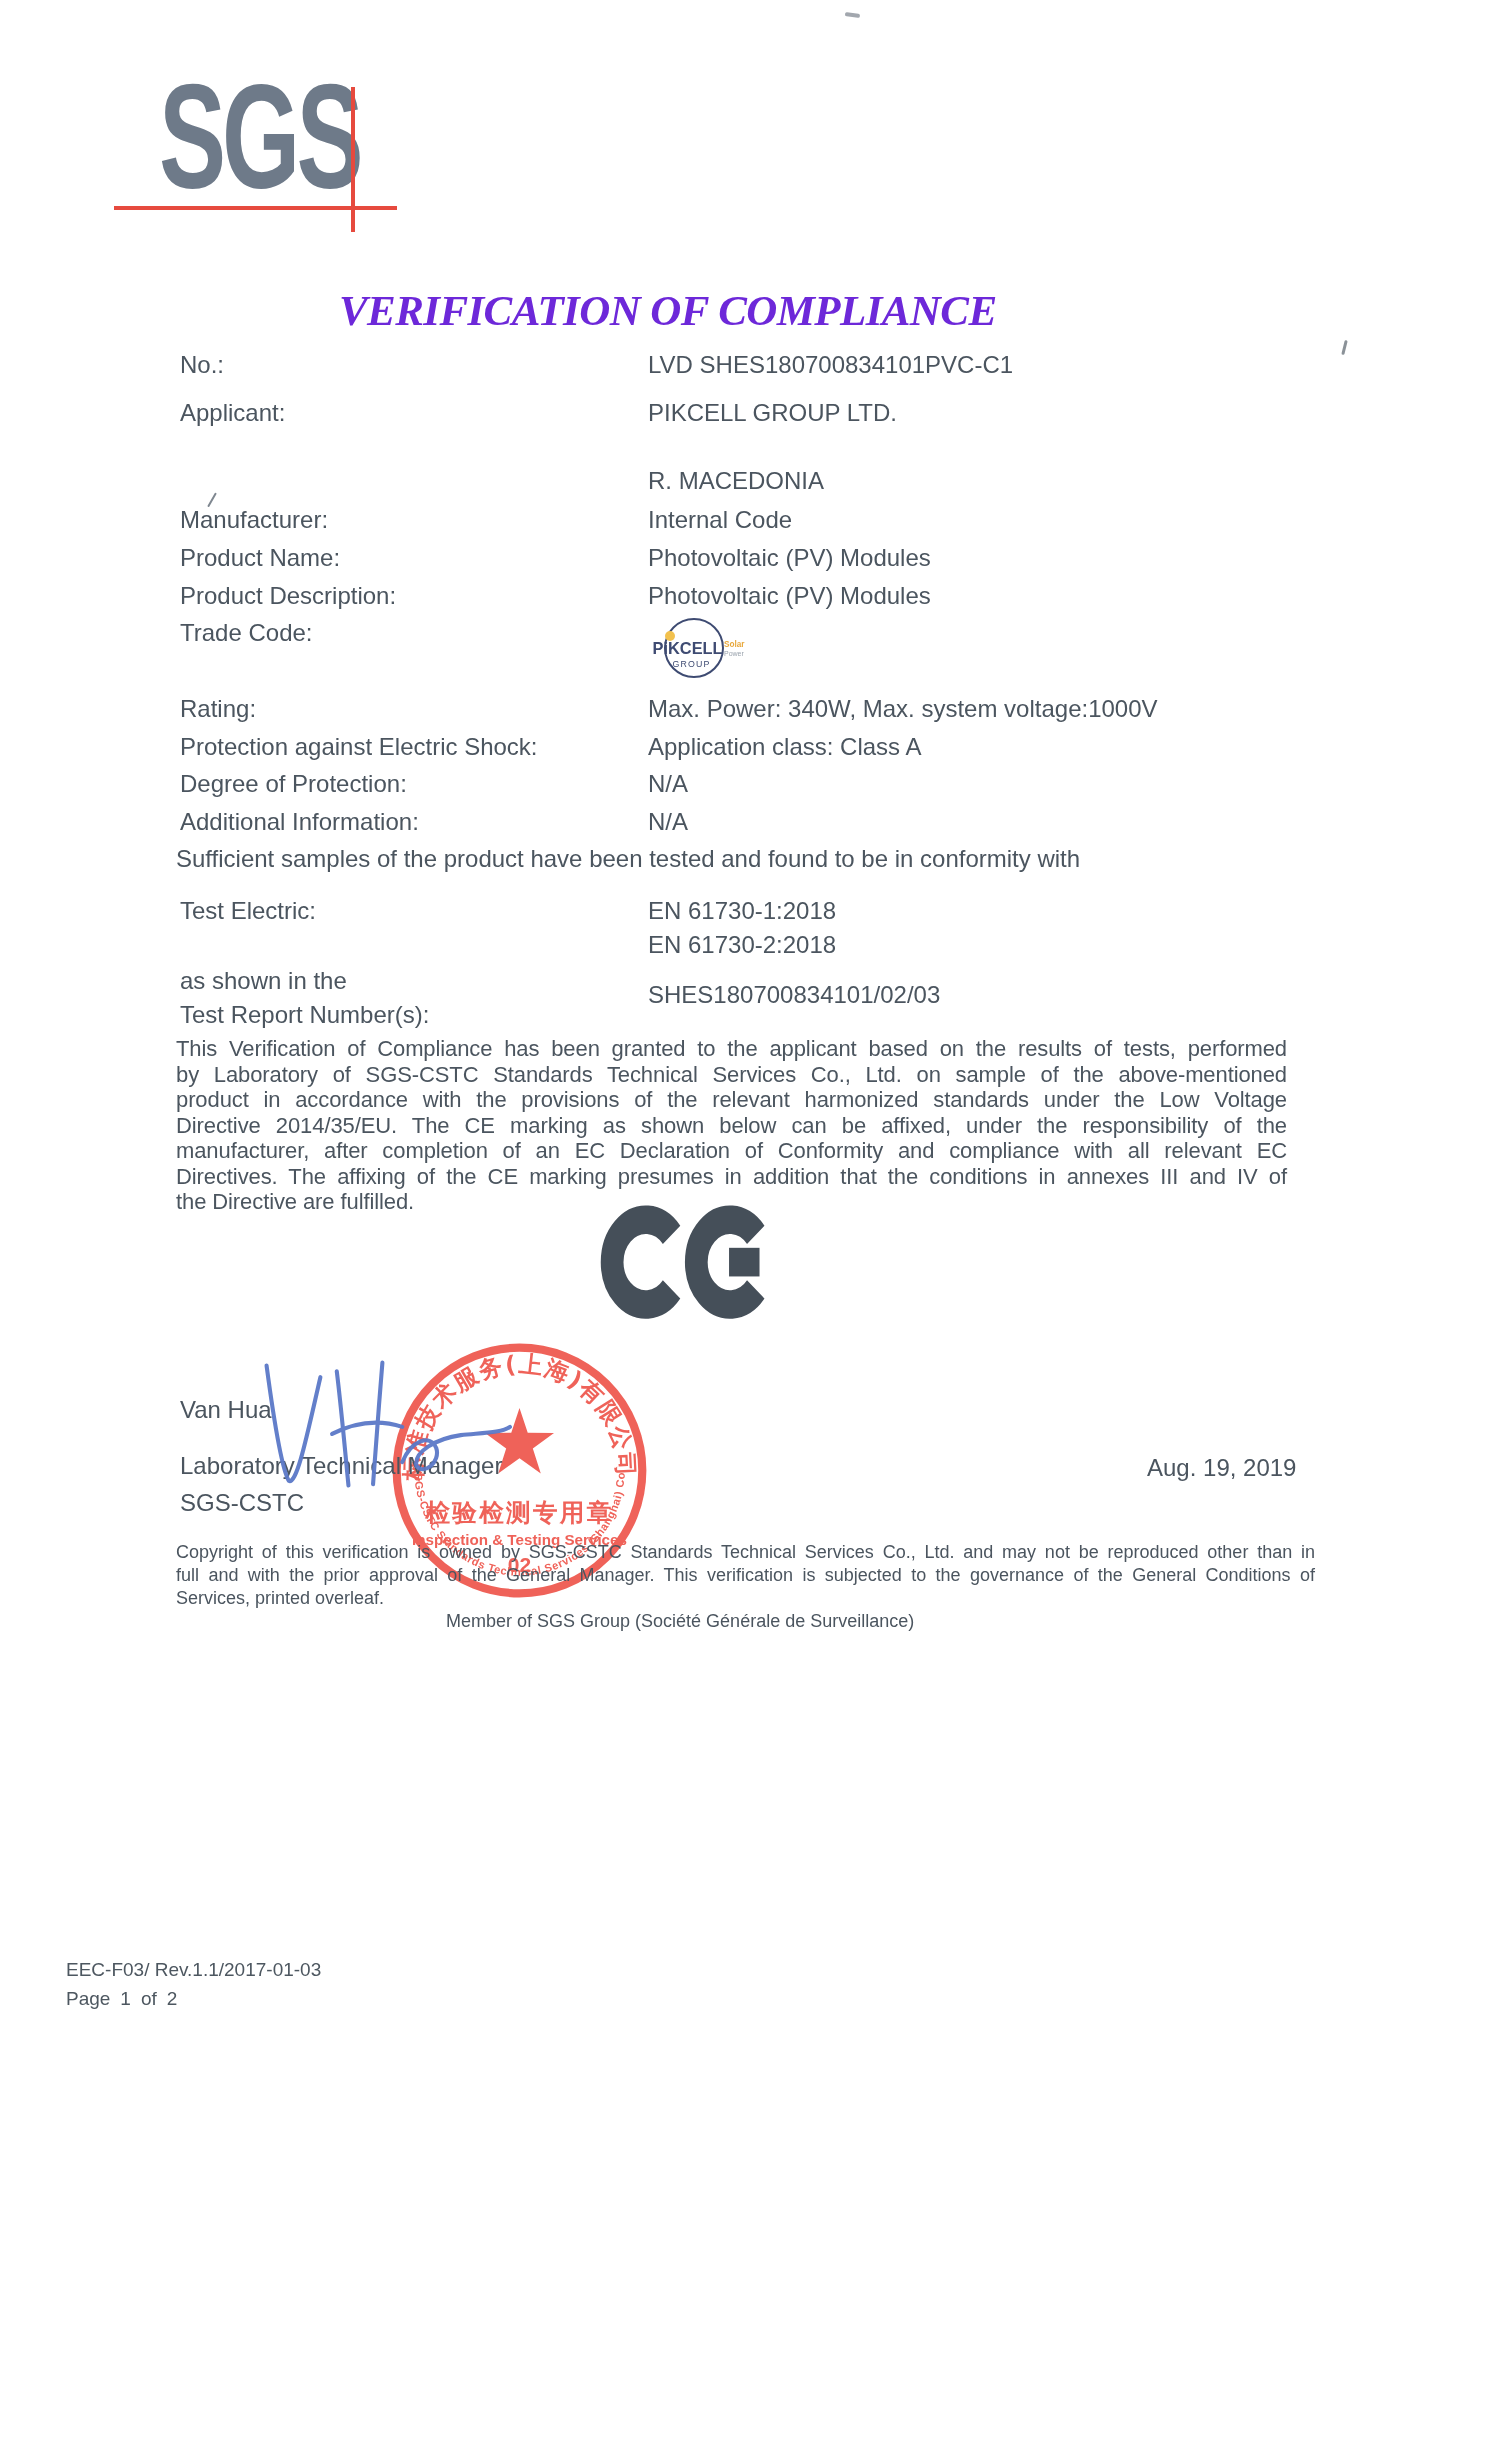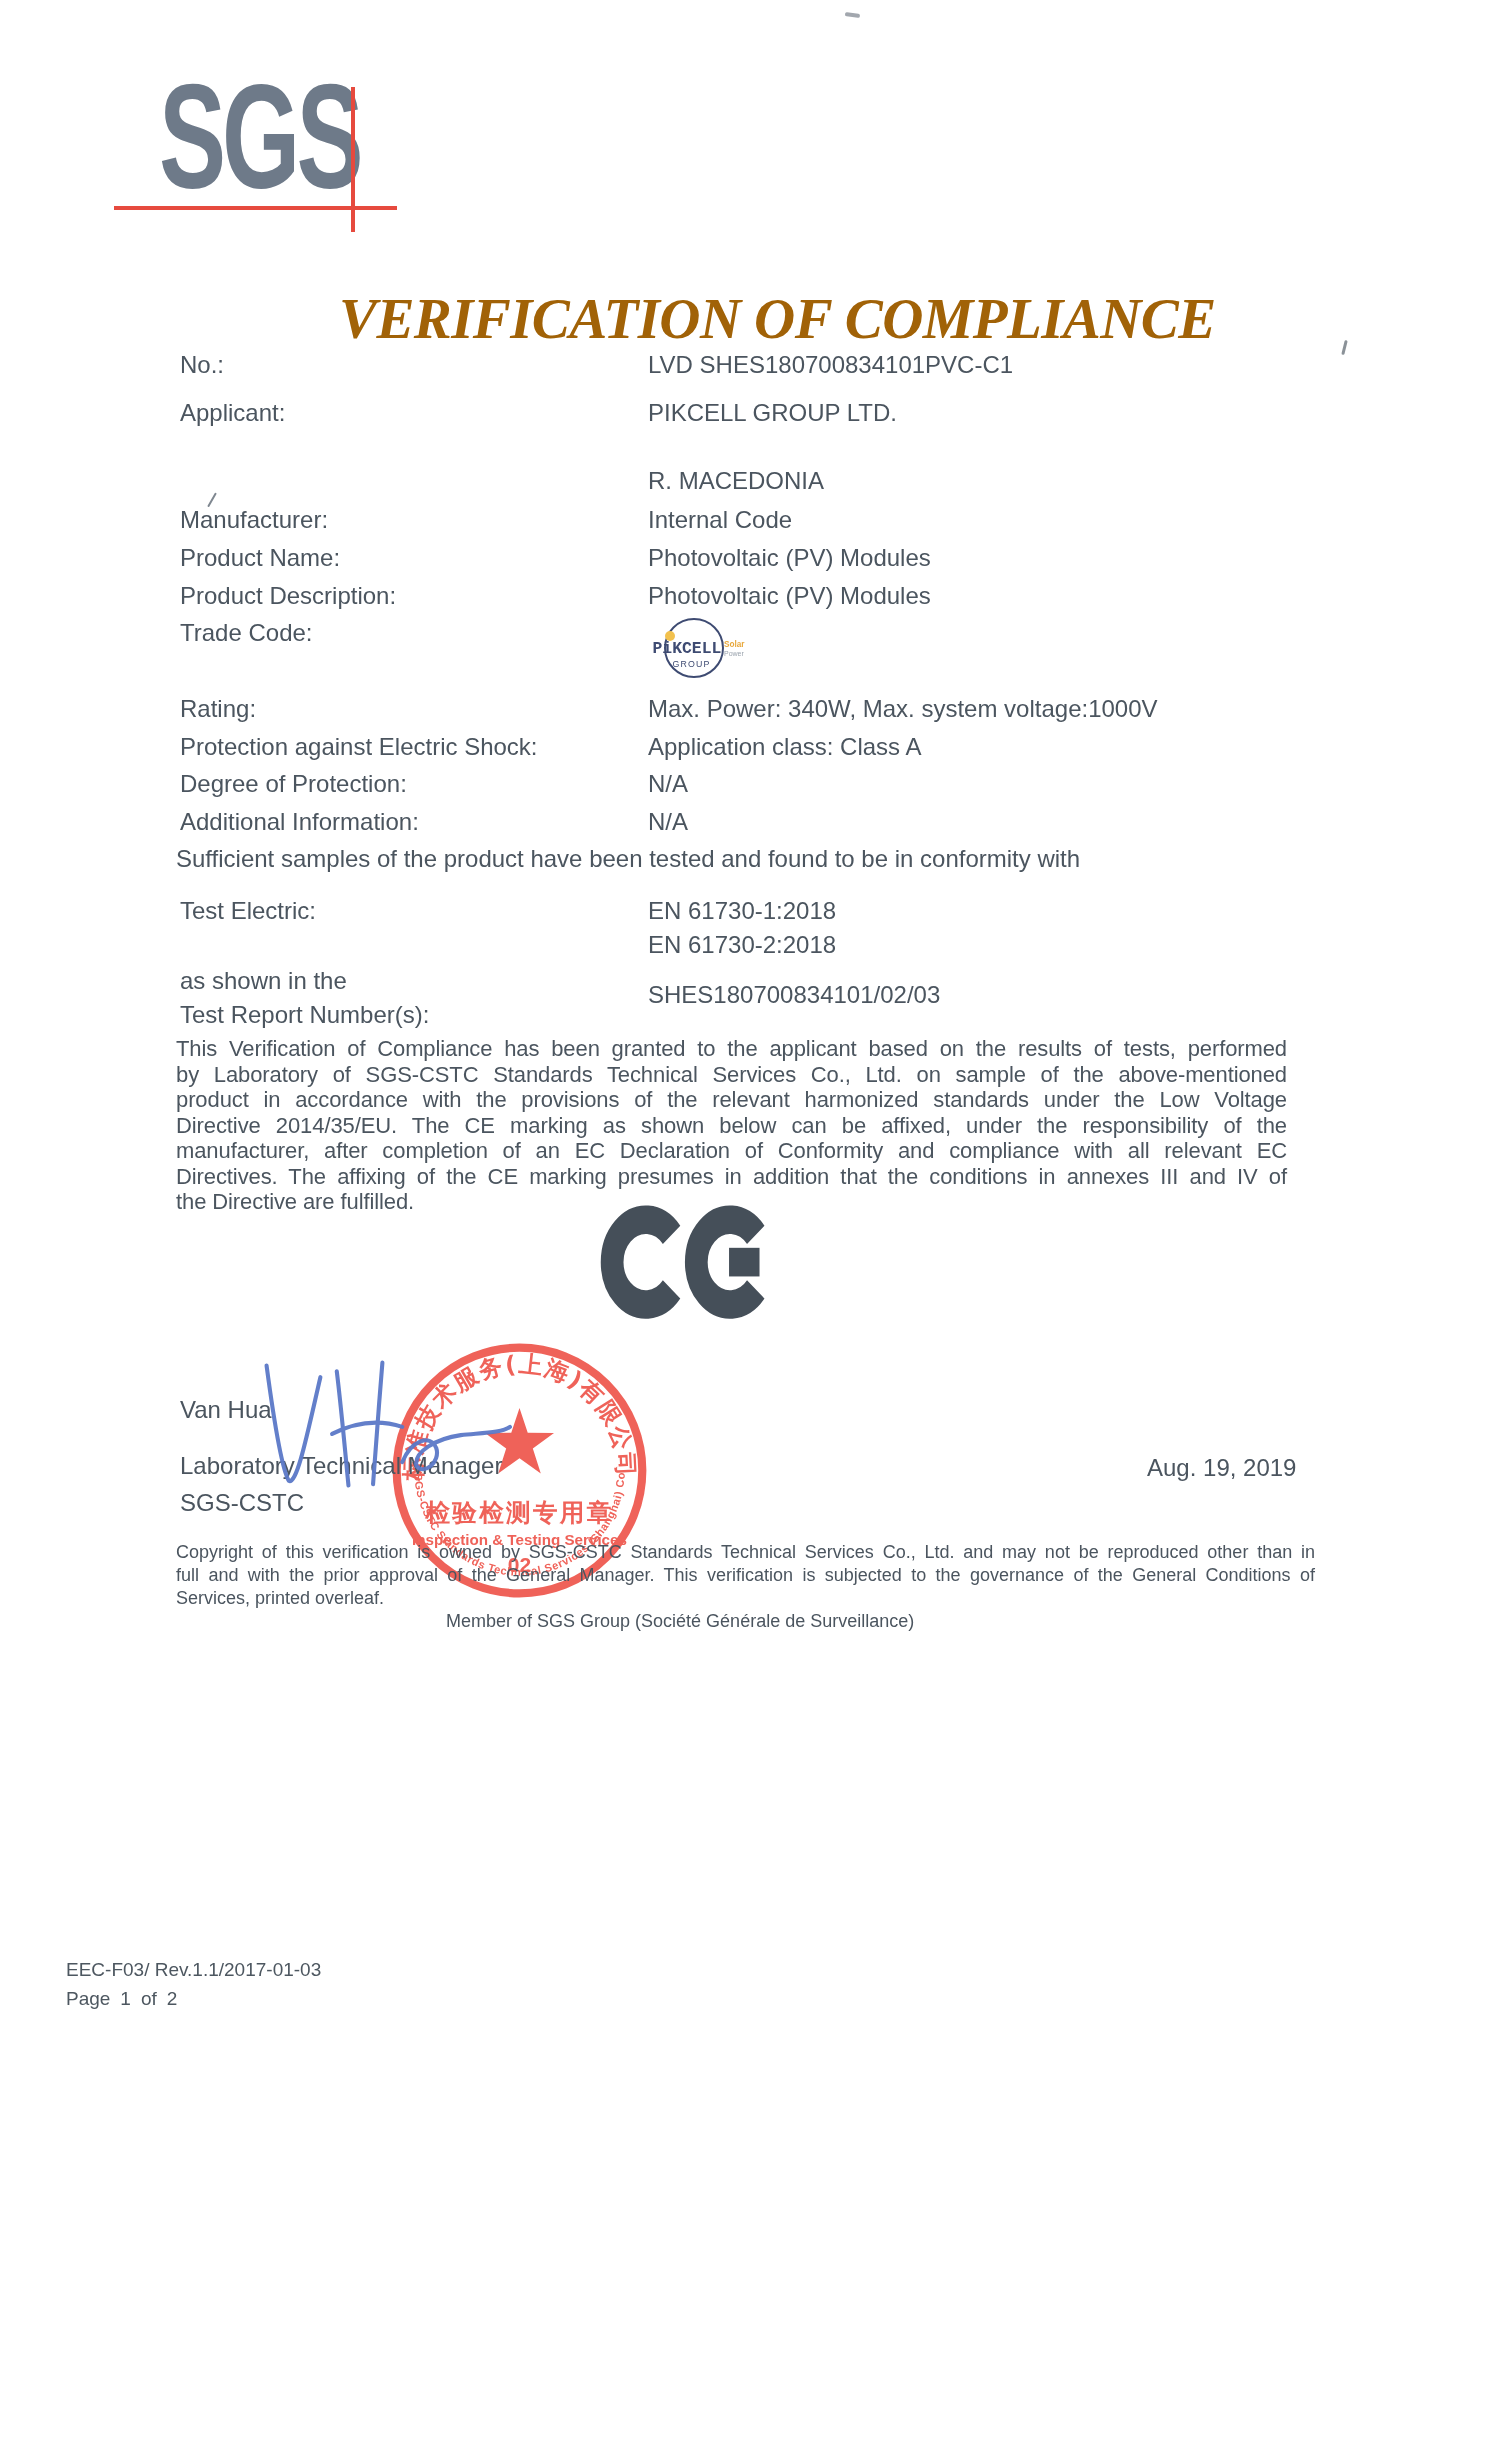--- a/index.html
+++ b/index.html
@@ -15,21 +15,21 @@
     color:#6e7a89;letter-spacing:-5.9px;
     transform:scaleX(.68);transform-origin:left top;
     font-family:"Liberation Sans",sans-serif;
   }
   .red-hline{position:absolute;left:114px;top:206px;width:283px;height:3.5px;background:#e64a3e;}
   .red-vline{position:absolute;left:351px;top:87px;width:3.5px;height:145px;background:#e64a3e;}
   
   .doc-title{
     position:absolute;left:339px;top:286px;
     font-family:"Liberation Serif","DejaVu Serif",serif;
-    font-style:italic;font-weight:bold;font-size:57px;color:#a16207;
+    font-style:italic;font-weight:bold;font-size:43px;color:#6d28d9;
     letter-spacing:-0.6px;white-space:nowrap;
   }
   .lbl{position:absolute;left:180px;font-size:24px;line-height:1.15;white-space:nowrap;}
   .val{position:absolute;left:648px;font-size:24px;line-height:1.15;white-space:nowrap;}
   .wide{left:176px;}
   
   .para{position:absolute;left:176px;top:1036px;width:1111px;}
   .pline{font-size:22px;line-height:25.5px;color:#4b555f;text-align:justify;text-align-last:justify;letter-spacing:-0.1px;}
   .pline.last{text-align-last:left;}
   
@@ -42,21 +42,21 @@
   .sig-title{position:absolute;left:180px;top:1452px;font-size:24px;}
   .sig-co{position:absolute;left:180px;top:1489px;font-size:24px;}
   .date{position:absolute;left:1147px;top:1454px;font-size:24px;}
   
   .foot1{position:absolute;left:66px;top:1959px;font-size:19px;color:#4d5760;}
   .foot2{position:absolute;left:66px;top:1988px;font-size:19px;color:#4d5760;word-spacing:4.7px;}
   
   .tm{position:absolute;left:649px;top:613px;width:105px;height:76px;}
   .tm-circle{position:absolute;left:14.6px;top:4.7px;width:56px;height:56px;border:2.3px solid #3e4b72;border-radius:50%;}
   .tm-dot{position:absolute;left:16px;top:18px;width:10px;height:10px;background:#f2c14e;border-radius:50%;}
-  .tm-brand{position:absolute;left:3.5px;top:26px;font-size:16.4px;font-weight:bold;color:#3e4b72;letter-spacing:0px;font-family:Liberation Mono, monospace;}
+  .tm-brand{position:absolute;left:3.5px;top:26px;font-size:16.4px;font-weight:bold;color:#3e4b72;letter-spacing:0px;}
   .tm-group{position:absolute;left:23.4px;top:46px;font-size:8.8px;color:#3e4b72;letter-spacing:1.2px;}
   .tm-solar{position:absolute;left:75px;top:27px;font-size:8.2px;font-weight:bold;color:#e8a83c;}
   .tm-power{position:absolute;left:75px;top:37px;font-size:7px;color:#9aa3ad;}
   
   .stamp{position:absolute;left:385px;top:1333px;mix-blend-mode:multiply;opacity:.93;}
   .signature{position:absolute;left:249px;top:1345px;z-index:5;}
   .ce{position:absolute;left:598px;top:1202px;}
   
   .art1{position:absolute;left:845px;top:13px;width:15.2px;height:3.5px;background:#7a828c;border-radius:1.8px;transform:rotate(8deg);opacity:.7;}
   .art2{position:absolute;left:1343px;top:340px;width:2.9px;height:15.2px;background:#646d76;border-radius:1.8px;transform:rotate(14deg);opacity:.75;}

